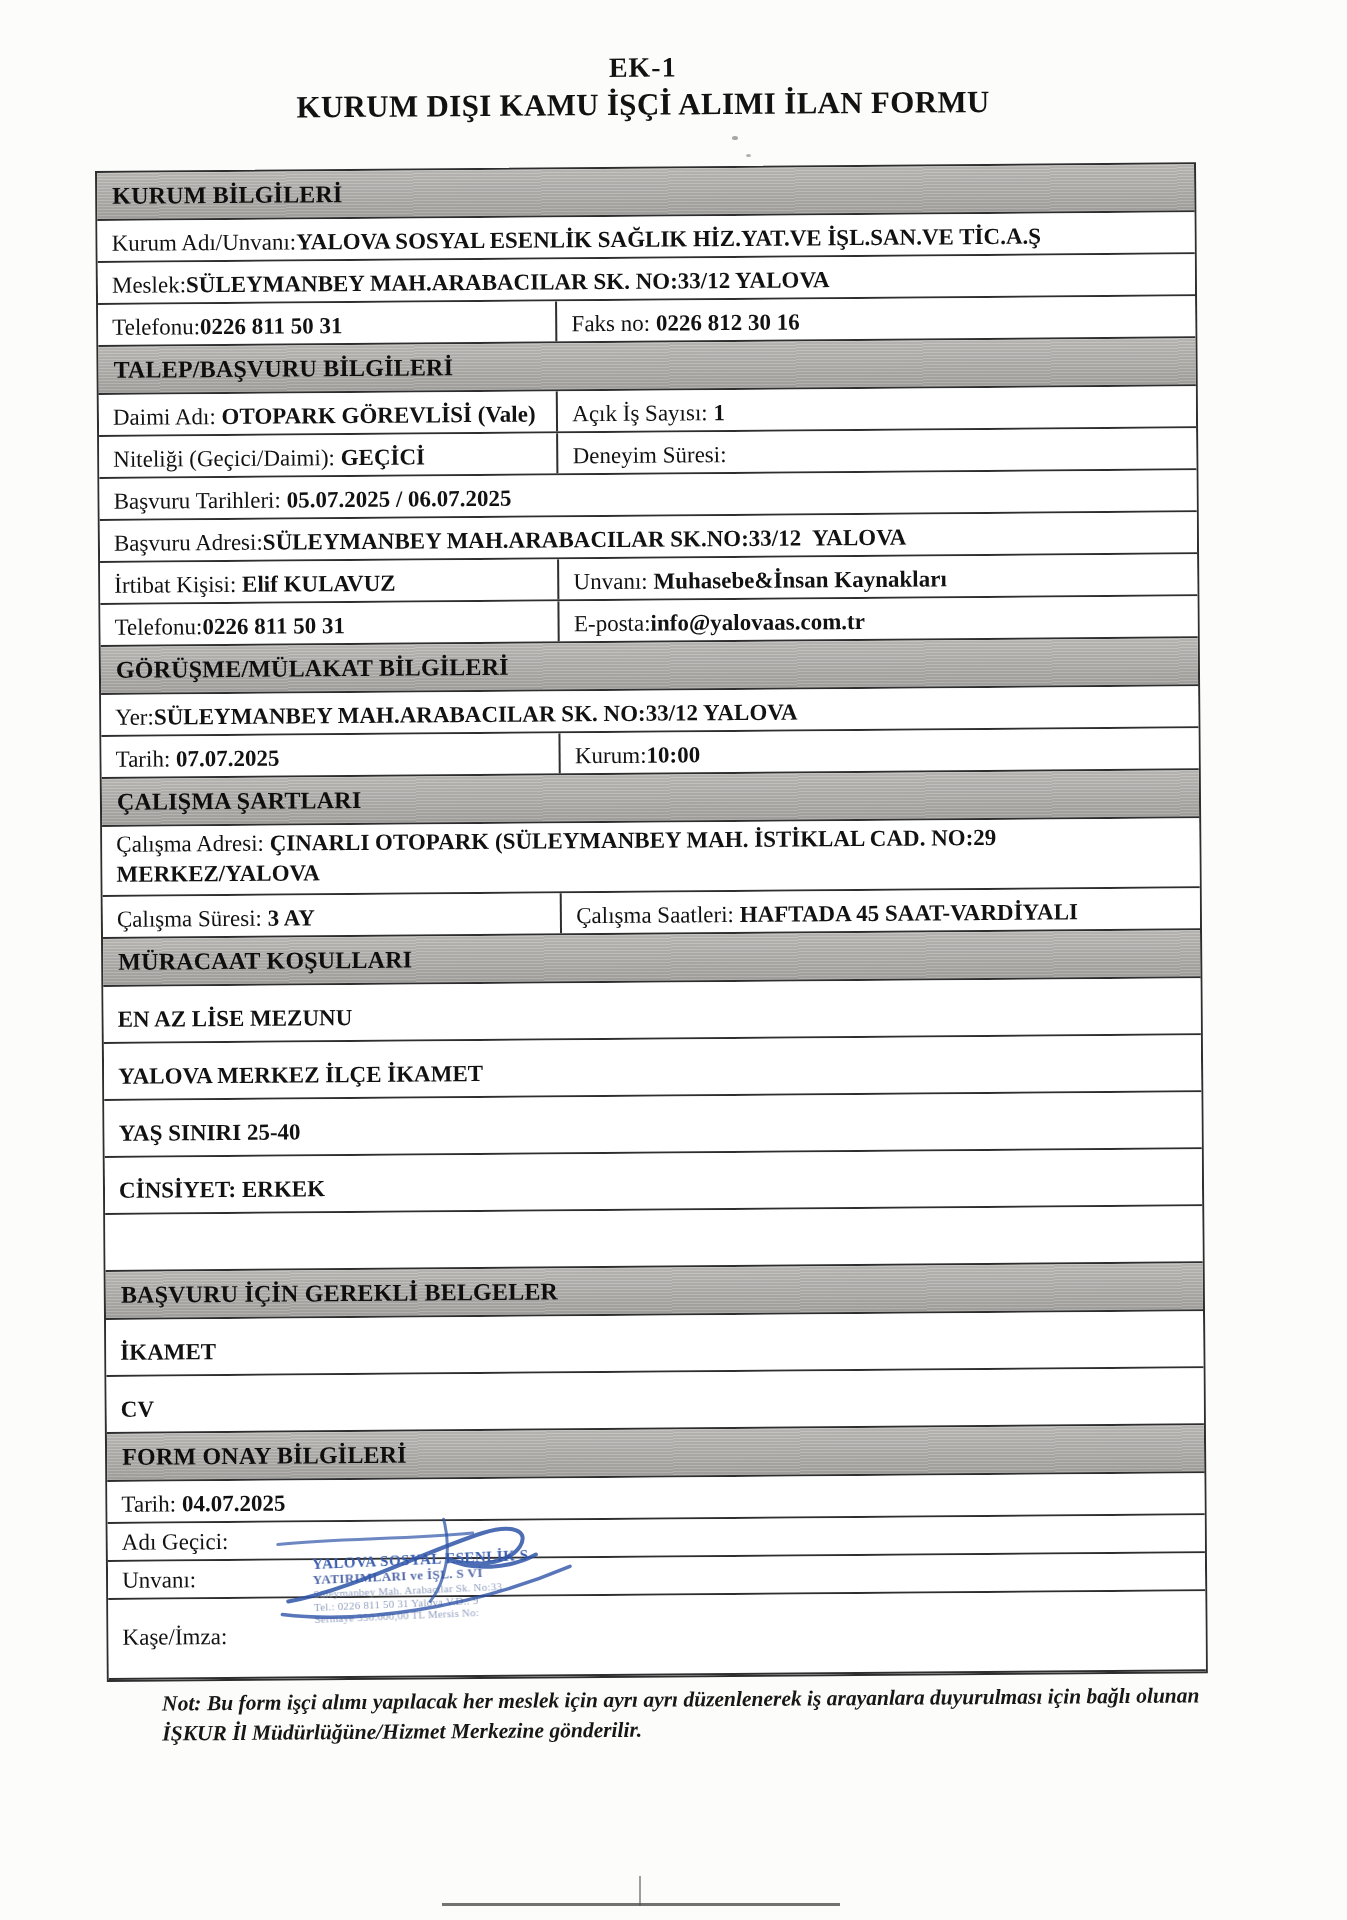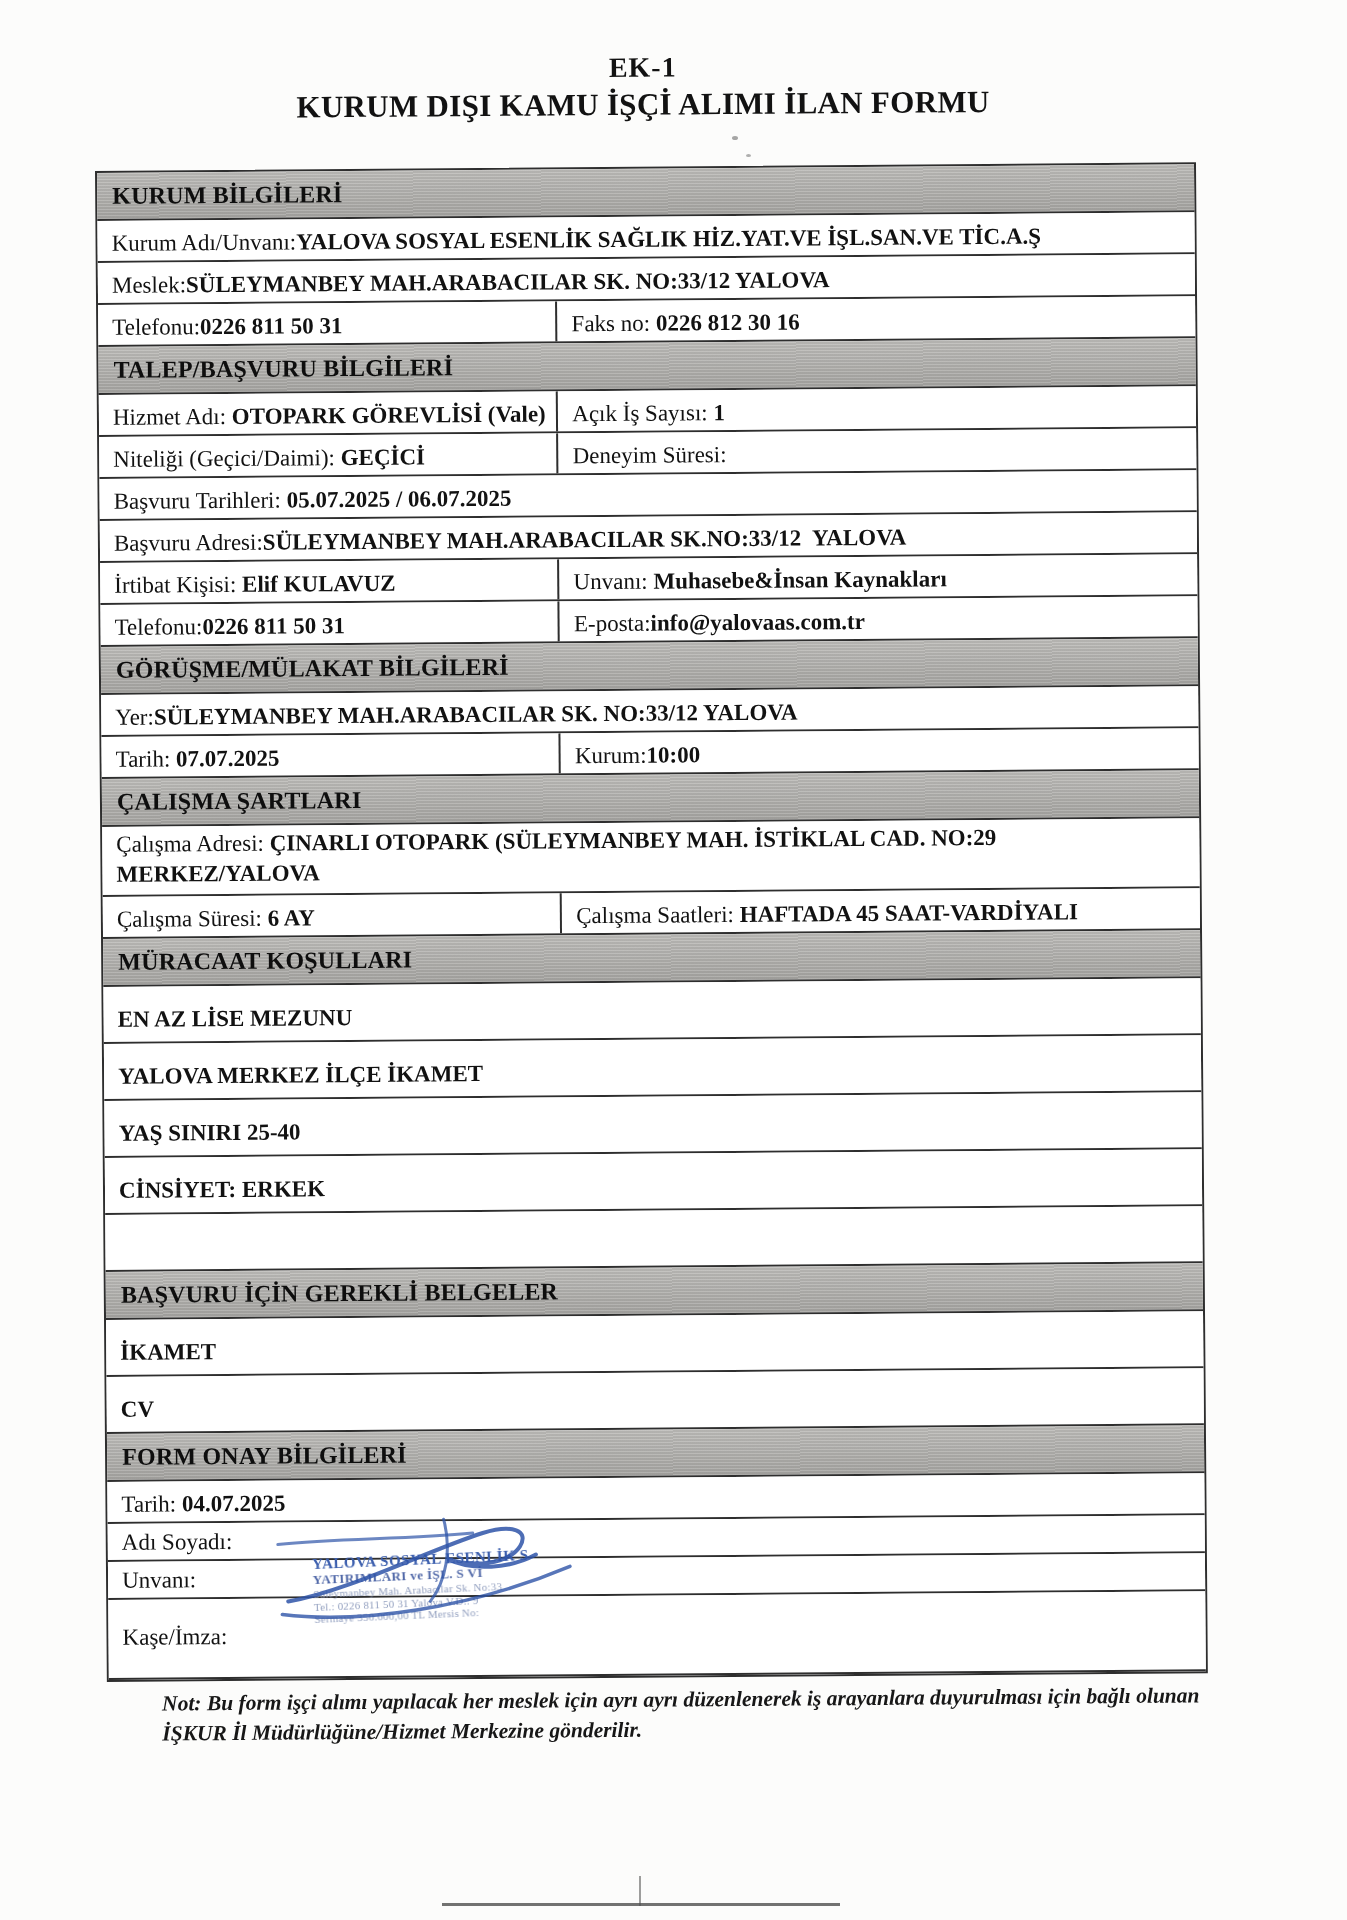--- a/index.html
+++ b/index.html
@@ -102,21 +102,21 @@
         <span class="lbl">Faks no: </span>
           <span class="val">0226 812 30 16</span>
       </div>
     </div>
 
     <div class="sec-header">
       <span>TALEP/BAŞVURU BİLGİLERİ</span>
     </div>
     <div class="row">
       <div class="cell left">
-        <span class="lbl">Hizmet Adı: </span>
+        <span class="lbl">Daimi Adı: </span>
           <span class="val">OTOPARK GÖREVLİSİ (Vale)</span>
       </div>
       <div class="cell right">
         <span class="lbl">Açık İş Sayısı: </span>
           <span class="val">1</span>
       </div>
     </div>
     <div class="row">
       <div class="cell left">
         <span class="lbl">Niteliği (Geçici/Daimi): </span>
@@ -187,21 +187,21 @@
       <div class="cell full">
         <div>
           <span class="lbl">Çalışma Adresi: </span><span class="val">ÇINARLI OTOPARK (SÜLEYMANBEY MAH. İSTİKLAL CAD. NO:29</span>
           <span class="val block">MERKEZ/YALOVA</span>
         </div>
       </div>
     </div>
     <div class="row">
       <div class="cell left">
         <span class="lbl">Çalışma Süresi: </span>
-          <span class="val">6 AY</span>
+          <span class="val">3 AY</span>
       </div>
       <div class="cell right">
         <span class="lbl">Çalışma Saatleri: </span>
           <span class="val">HAFTADA 45 SAAT-VARDİYALI</span>
       </div>
     </div>
 
     <div class="sec-header">
       <span>MÜRACAAT KOŞULLARI</span>
     </div>
@@ -250,21 +250,21 @@
     </div>
     <div class="onay-wrap">
       <div class="row">
         <div class="cell full">
           <span class="lbl">Tarih: </span>
             <span class="val">04.07.2025</span>
         </div>
       </div>
       <div class="row h-small">
         <div class="cell full">
-          <span class="lbl">Adı Soyadı:</span>
+          <span class="lbl">Adı Geçici:</span>
             <span class="val"></span>
         </div>
       </div>
       <div class="row h-small">
         <div class="cell full">
           <span class="lbl">Unvanı:</span>
             <span class="val"></span>
         </div>
       </div>
       <div class="row h-kase">

